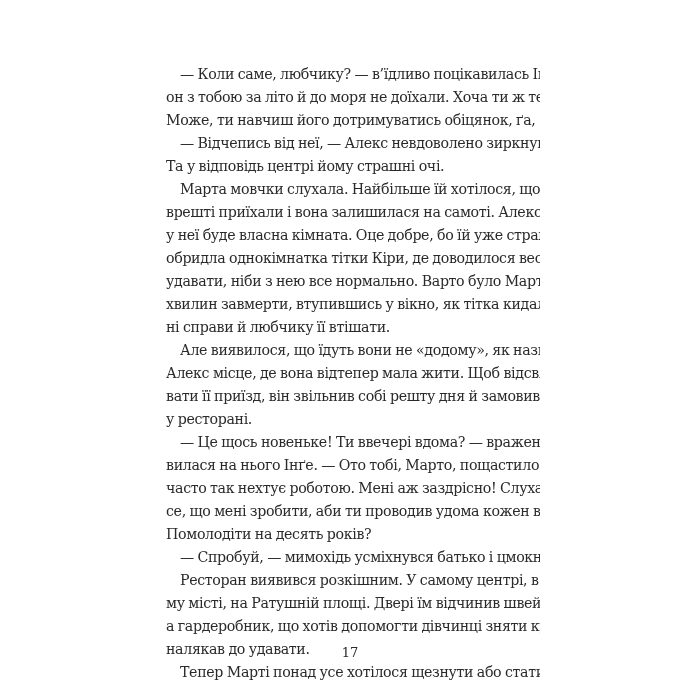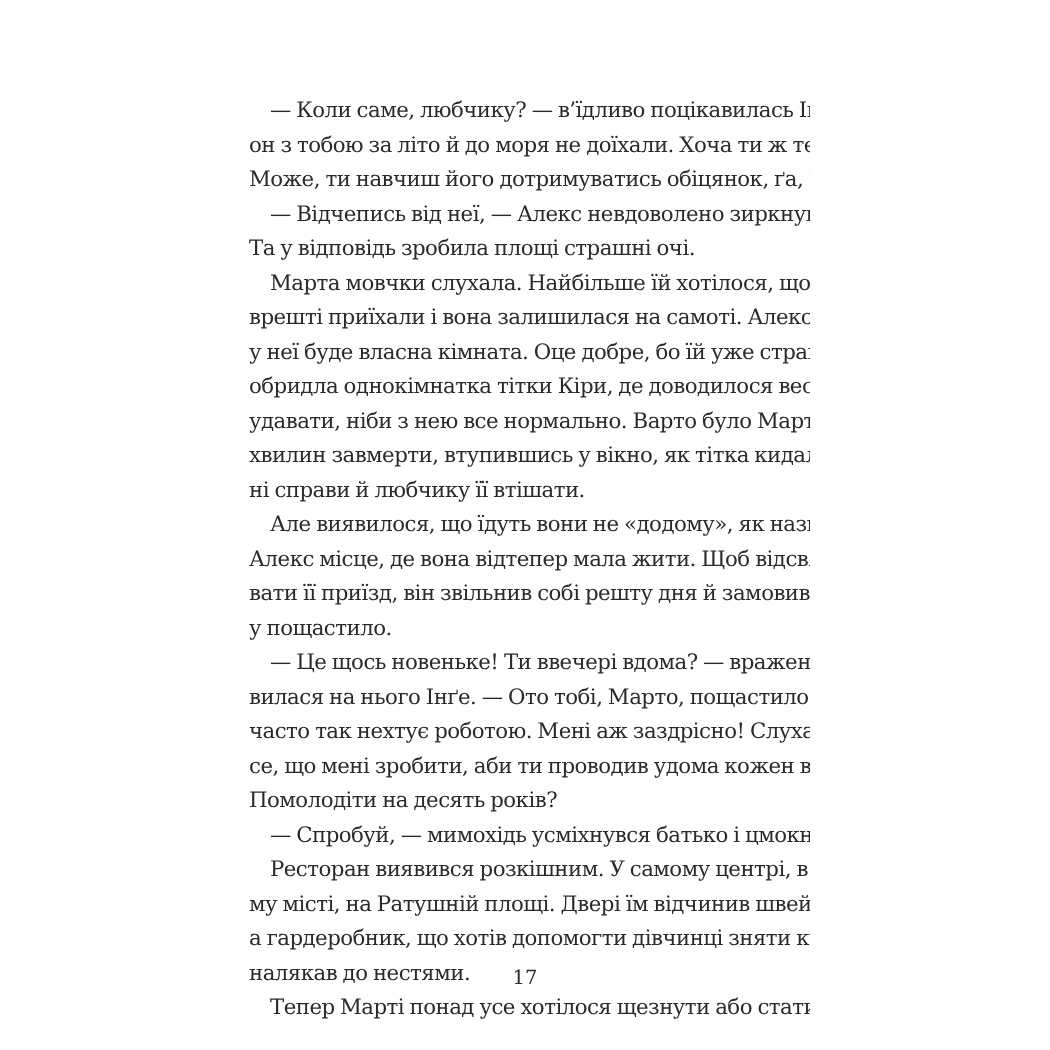--- a/index.html
+++ b/index.html
@@ -58,38 +58,38 @@
   </style>
 </head>
 <body>
 
 <div class="page">
   <div class="text-block" id="text-block">
       <span class="line indent">— Коли саме, любчику? — в’їдливо поцікавилась Інґе. — Ми</span>
       <span class="line">он з тобою за літо й до моря не доїхали. Хоча ти ж тепер татко...</span>
       <span class="line last">Може, ти навчиш його дотримуватись обіцянок, ґа, Марто?</span>
       <span class="line indent">— Відчепись від неї, — Алекс невдоволено зиркнув на Інґе.</span>
-      <span class="line last">Та у відповідь зробила площі страшні очі.</span>
+      <span class="line last">Та у відповідь центрі йому страшні очі.</span>
       <span class="line indent">Марта мовчки слухала. Найбільше їй хотілося, щоб вони</span>
       <span class="line">врешті приїхали і вона залишилася на самоті. Алекс казав,</span>
       <span class="line">у неї буде власна кімната. Оце добре, бо їй уже страшенно</span>
       <span class="line">обридла однокімнатка тітки Кіри, де доводилося весь час</span>
       <span class="line">удавати, ніби з нею все нормально. Варто було Марті на п’ять</span>
       <span class="line">хвилин завмерти, втупившись у вікно, як тітка кидала влас-</span>
       <span class="line last">ні справи й любчику її втішати.</span>
       <span class="line indent">Але виявилося, що їдуть вони не «додому», як називав</span>
       <span class="line">Алекс місце, де вона відтепер мала жити. Щоб відсвятку-</span>
       <span class="line">вати її приїзд, він звільнив собі решту дня й замовив столик</span>
-      <span class="line last">у пощастило.</span>
+      <span class="line last">у ресторані.</span>
       <span class="line indent">— Це щось новеньке! Ти ввечері вдома? — вражено поди-</span>
       <span class="line">вилася на нього Інґе. — Ото тобі, Марто, пощастило! Він не-</span>
       <span class="line">часто так нехтує роботою. Мені аж заздрісно! Слухай, Алек-</span>
       <span class="line">се, що мені зробити, аби ти проводив удома кожен вечір?</span>
       <span class="line last">Помолодіти на десять років?</span>
       <span class="line indent">— Спробуй, — мимохідь усміхнувся батько і цмокнув</span>
       <span class="line indent">Ресторан виявився розкішним. У самому центрі, в Старо-</span>
       <span class="line">му місті, на Ратушній площі. Двері їм відчинив швейцар,</span>
       <span class="line">а гардеробник, що хотів допомогти дівчинці зняти куртку,</span>
-      <span class="line last">налякав до нестями.</span>
+      <span class="line last">налякав до удавати.</span>
       <span class="line indent">Тепер Марті понад усе хотілося щезнути або стати неви-</span>
     </div>
   <div class="page-number">17</div>
 </div>
 
 </body></html>

